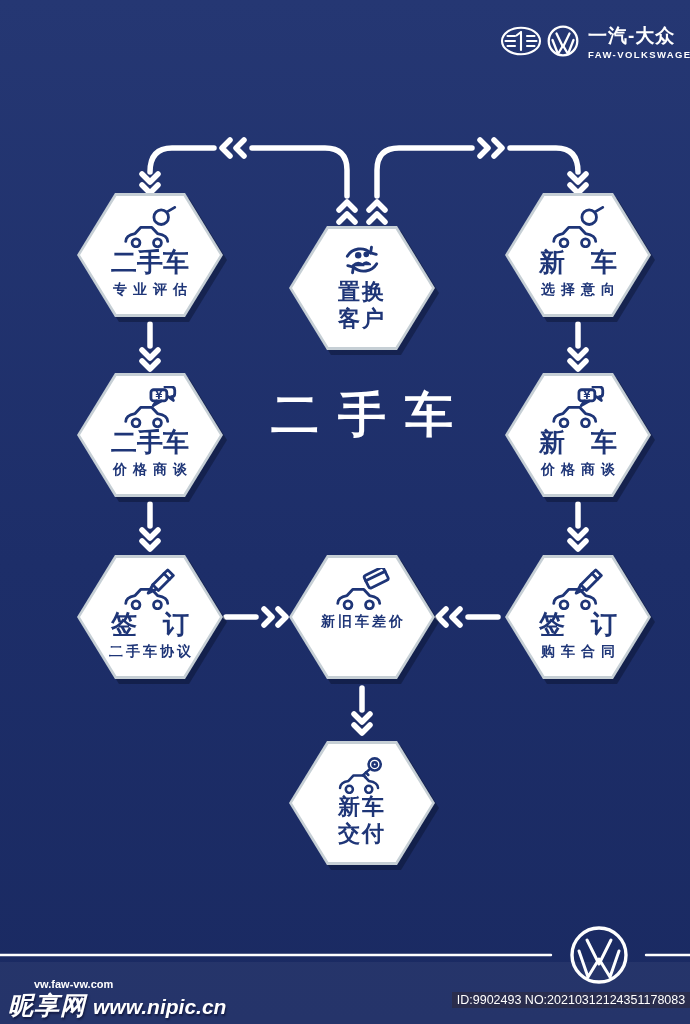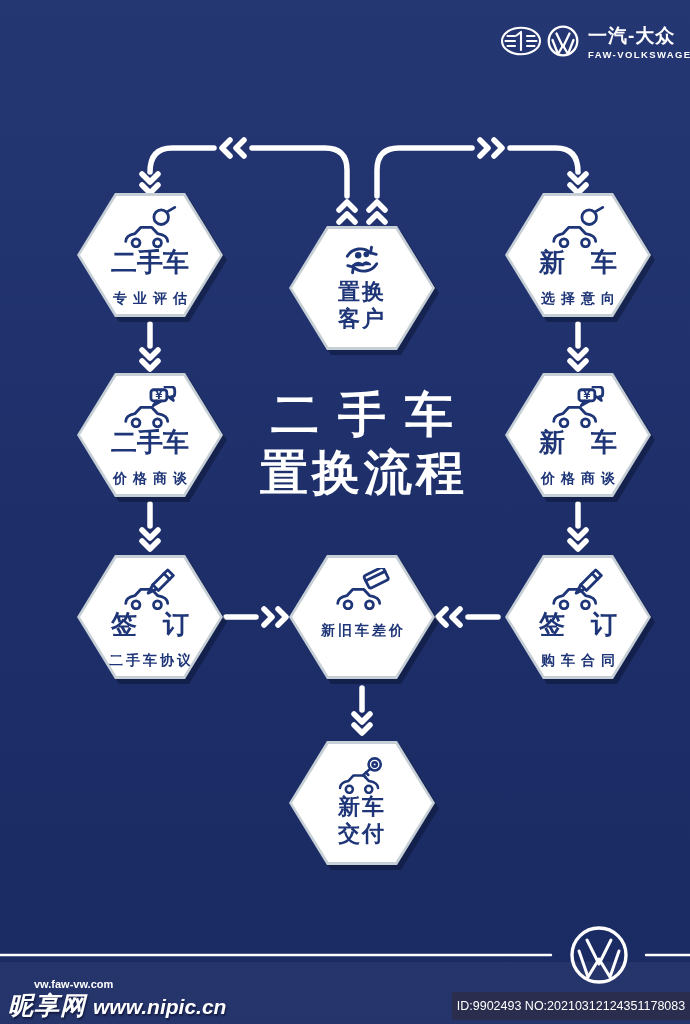--- a/index.html
+++ b/index.html
@@ -20,21 +20,21 @@
     clip-path:polygon(26% 0,74% 0,100% 50%,74% 100%,26% 100%,0 50%); }
   .hex-inner { position:absolute; inset:3px; background:#ffffff;
     clip-path:polygon(26% 0,74% 0,100% 50%,74% 100%,26% 100%,0 50%);
     display:flex; flex-direction:column; align-items:center;
     padding-top:10px; box-sizing:border-box; }
   .node-icon { height:42px; margin-bottom:0px; }
   .node-icon.small-icon { height:38px; margin-top:2px; }
   .big { font-size:26px; font-weight:900; color:#1e3577; line-height:1.15; white-space:nowrap; }
   .big.spread { letter-spacing:26px; padding-left:26px; }
   .small { font-size:14px; font-weight:700; color:#1e3577; letter-spacing:6px;
-           padding-left:6px; margin-top:12px; white-space:nowrap; }
+           padding-left:6px; margin-top:3px; white-space:nowrap; }
   .small.tight { letter-spacing:3px; padding-left:3px; }
   .big-line { font-size:22px; font-weight:900; color:#1e3577; line-height:1.22; letter-spacing:2px; white-space:nowrap; }
   
   .icon path, .icon circle, .icon rect { stroke:#1e3577; stroke-width:3; fill:none;
       stroke-linecap:round; stroke-linejoin:round; }
   .icon .fill { fill:#1e3577; stroke:none; }
   .icon .wheel { fill:#fff; }
   .icon .white { fill:#fff; }
   .icon text { fill:#1e3577; stroke:none; font-weight:800; font-family:"DejaVu Sans",sans-serif; }
   
@@ -49,21 +49,21 @@
   
   .footer-strip { position:absolute; left:0; top:962px; width:690px; height:62px;
       background:rgba(255,255,255,0.05); }
   .footer-svg { position:absolute; left:0; top:920px; }
   .footer-svg path, .footer-svg circle { stroke:#ffffff; fill:none; stroke-linecap:round; stroke-linejoin:round; }
   .site-link { position:absolute; left:34px; top:978px; font-size:11px; font-weight:700; color:#fff;text-align:right; }
   .watermark { position:absolute; left:8px; top:989px; color:#fff; font-style:italic; font-weight:900;
       display:flex; align-items:baseline; gap:7px; text-shadow:1px 2px 2px rgba(0,0,30,.5); }
   .wm-name { font-size:25px; letter-spacing:1px; }
   .wm-url { font-size:21px;text-align:center; }
-  .id-bar { position:absolute; left:452px; top:992px; width:238px; height:28px;
+  .id-bar { position:absolute; left:452px; top:992px; width:238px; height:16px;
       background:rgba(42,45,75,0.92); color:#fff; font-size:12.5px;
       display:flex; align-items:center; justify-content:center; white-space:nowrap; }
 </style>
 </head>
 <body>
 
 <svg class="hdr-svg" style="position:absolute;left:498px;top:24px;" width="92" height="36" viewBox="0 0 92 36">
   <g stroke="#fff" stroke-width="2.1" fill="none" stroke-linecap="round">
     <ellipse cx="23" cy="17" rx="19" ry="13.3"></ellipse>
     <path d="M23 8 V26 M23 8 L18.5 11.5"></path>
@@ -300,21 +300,20 @@
       <path d="M34.5 19.5 L37.5 22.5"></path>
       <path d="M31.5 22.5 L34.5 25.5"></path>
     </svg>
     <div class="big-line">新车</div>
     <div class="big-line">交付</div>
   </div>
 </div>
 
 <div class="title">
   <div class="title-l1">二手车</div>
-  <div class="title-l2">置换流程</div>
 </div>
 
 <div class="footer-strip"></div>
 
 <svg class="footer-svg" width="690" height="80" viewBox="0 0 690 80">
   <path d="M0 35 H551" stroke-width="2.4"></path>
   <path d="M646 35 H690" stroke-width="2.4"></path>
   <g>
     <circle cx="599" cy="35" r="27" stroke-width="3.4"></circle>
     <path d="M587 20 L599 44 L611 20" stroke-width="3"></path>

